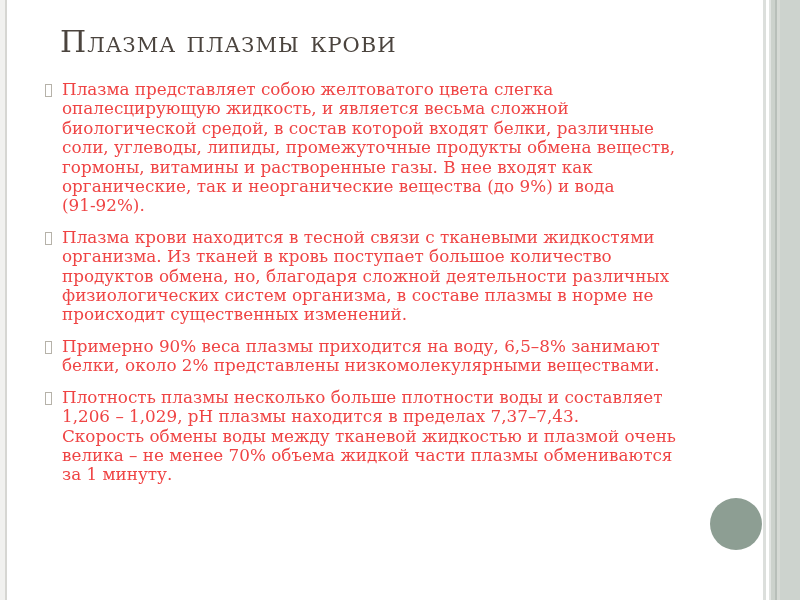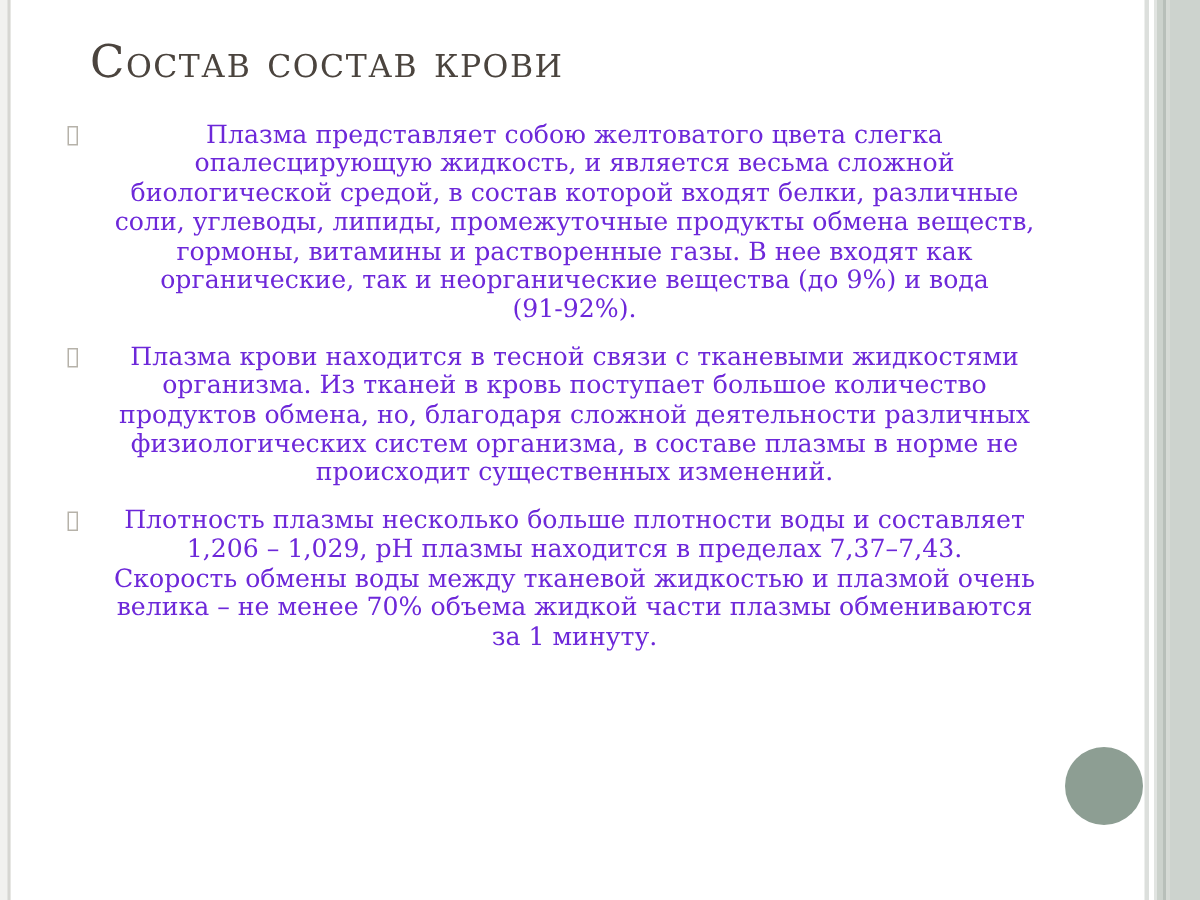--- a/index.html
+++ b/index.html
@@ -55,22 +55,21 @@
     width: 660px;
     margin: 0; padding: 0;
     list-style: none;
   }
   .bullet-item {
     position: relative;
     padding-left: 18px;
     margin: 0 0 12px 0;
     font-size: 16.8px;
     line-height: 19.4px;
-    color: #6d28d9;
-    text-align: center;
+    color: #ef4444;
   }
   .bullet-marker {
     position: absolute;
     left: 1px; top: 4px;
     width: 5px; height: 11px;
     border: 1px solid #b6b2a9;
     background: transparent;
     display: block;
   }
   .bullet-text {
@@ -78,21 +77,21 @@
     display: block;
   }
 </style>
 </head>
 <body>
 
 <div class="left-strip"></div>
 <div class="right-rail"></div>
 <div class="accent-circle"></div>
 
-<h1 class="slide-title">Состав состав крови</h1>
+<h1 class="slide-title">Плазма плазмы крови</h1>
 
 <ul class="bullet-list">
   <li class="bullet-item">
     <span class="bullet-marker"></span>
     <span class="bullet-text">Плазма представляет собою желтоватого цвета слегка
 опалесцирующую жидкость, и является весьма сложной
 биологической средой, в состав которой входят белки, различные
 соли, углеводы, липиды, промежуточные продукты обмена веществ,
 гормоны, витамины и растворенные газы. В нее входят как
 органические, так и неорганические вещества (до 9%) и вода
@@ -101,19 +100,24 @@
   <li class="bullet-item">
     <span class="bullet-marker"></span>
     <span class="bullet-text">Плазма крови находится в тесной связи с тканевыми жидкостями
 организма. Из тканей в кровь поступает большое количество
 продуктов обмена, но, благодаря сложной деятельности различных
 физиологических систем организма, в составе плазмы в норме не
 происходит существенных изменений.</span>
   </li>
   <li class="bullet-item">
     <span class="bullet-marker"></span>
+    <span class="bullet-text">Примерно 90% веса плазмы приходится на воду, 6,5–8% занимают
+белки, около 2% представлены низкомолекулярными веществами.</span>
+  </li>
+  <li class="bullet-item">
+    <span class="bullet-marker"></span>
     <span class="bullet-text">Плотность плазмы несколько больше плотности воды и составляет
 1,206 – 1,029, pH плазмы находится в пределах 7,37–7,43.
 Скорость обмены воды между тканевой жидкостью и плазмой очень
 велика – не менее 70% объема жидкой части плазмы обмениваются
 за 1 минуту.</span>
   </li>
 </ul>
 
 </body></html>

